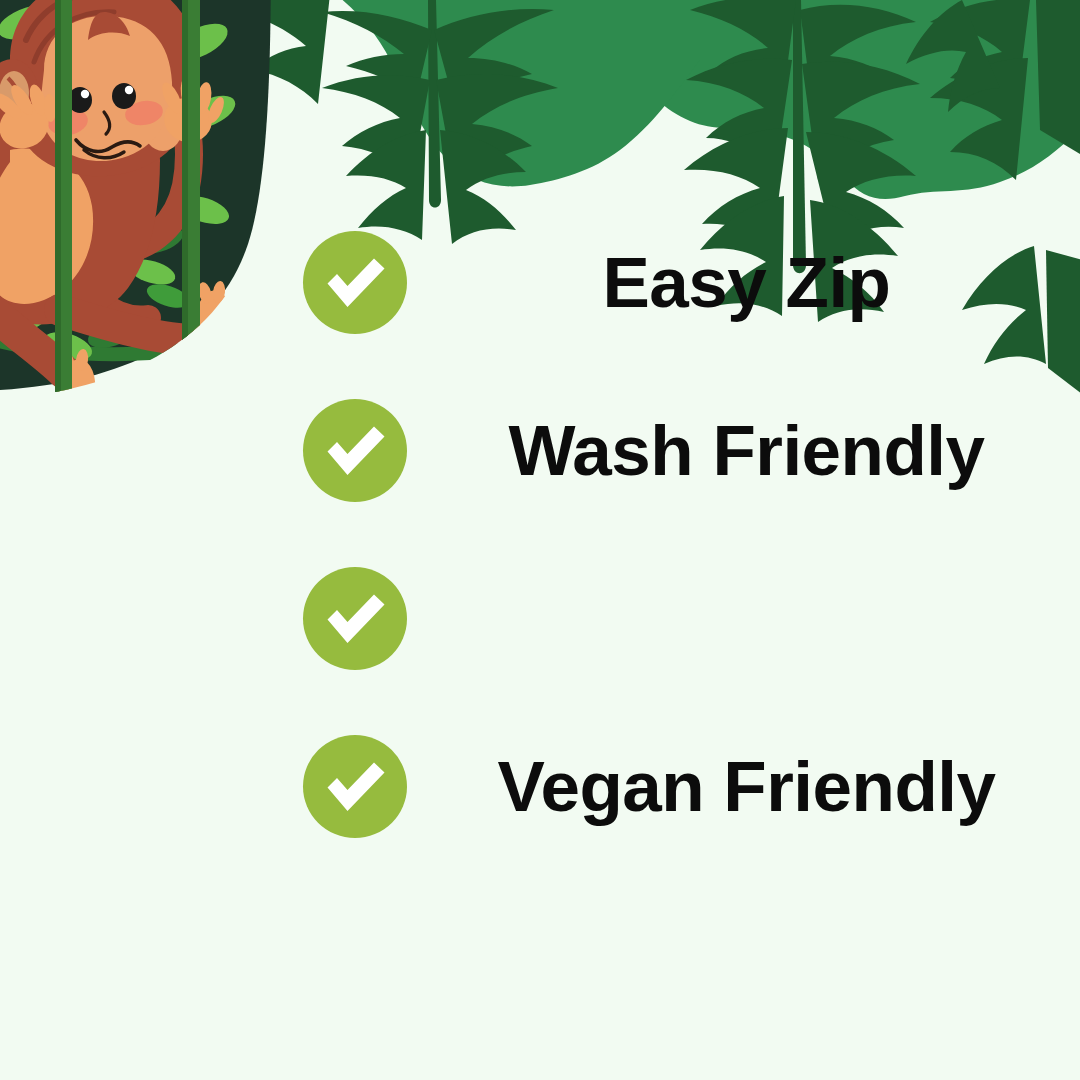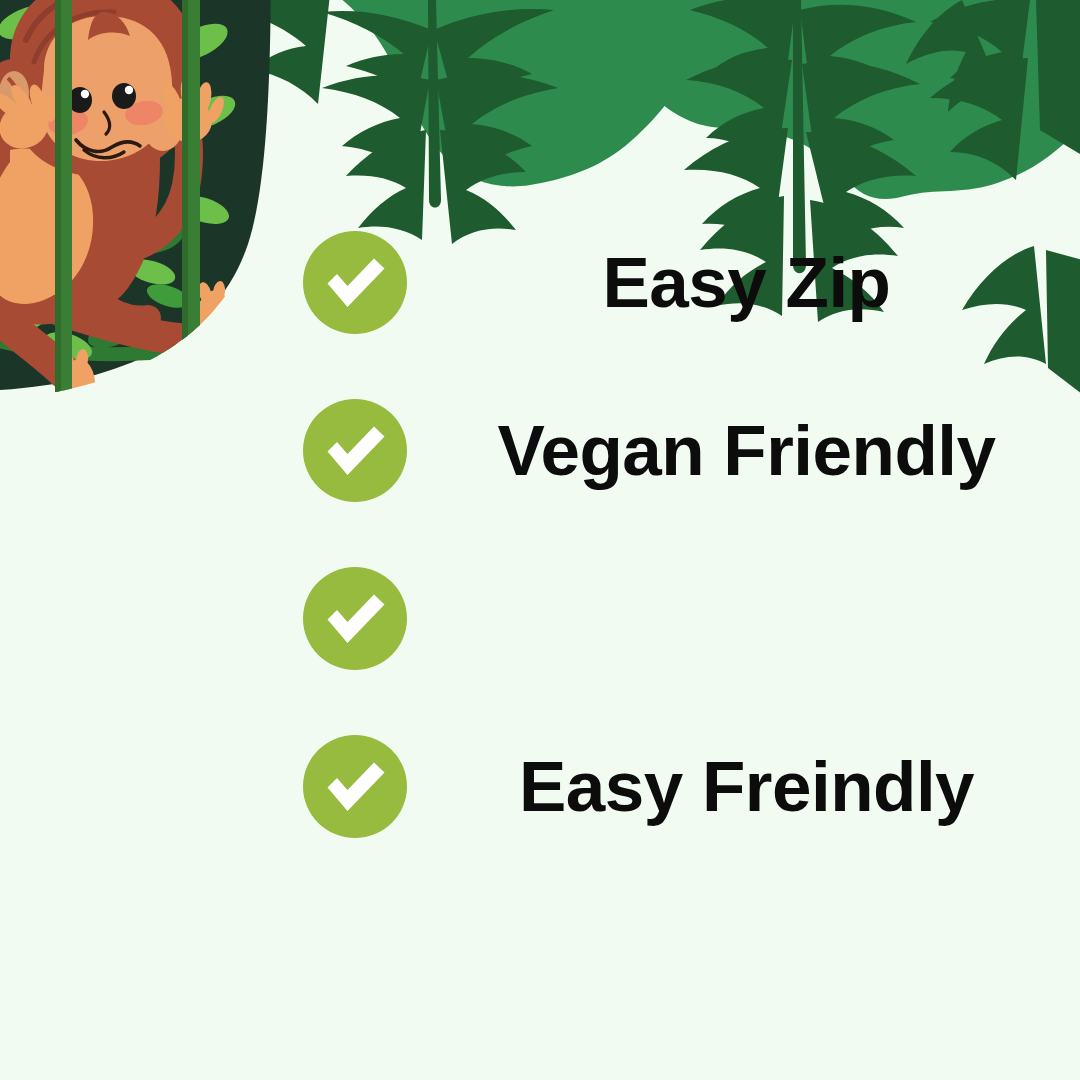--- a/index.html
+++ b/index.html
@@ -300,34 +300,34 @@
       </div>
       <div class="feature-label">Easy Zip</div>
     </div>
 
     <div class="feature-row">
       <div class="check-badge">
         <svg viewBox="0 0 104 103" xmlns="http://www.w3.org/2000/svg" aria-hidden="true">
           <path d="M24.5 52.5 L34 43 L44.5 55 L71 27.5 L81.5 37.5 L44.5 76 Z" fill="#ffffff"></path>
         </svg>
       </div>
-      <div class="feature-label">Vegan Friendly</div>
+      <div class="feature-label">Wash Friendly</div>
     </div>
 
     <div class="feature-row">
       <div class="check-badge">
         <svg viewBox="0 0 104 103" xmlns="http://www.w3.org/2000/svg" aria-hidden="true">
           <path d="M24.5 52.5 L34 43 L44.5 55 L71 27.5 L81.5 37.5 L44.5 76 Z" fill="#ffffff"></path>
         </svg>
       </div>
     </div>
 
     <div class="feature-row">
       <div class="check-badge">
         <svg viewBox="0 0 104 103" xmlns="http://www.w3.org/2000/svg" aria-hidden="true">
           <path d="M24.5 52.5 L34 43 L44.5 55 L71 27.5 L81.5 37.5 L44.5 76 Z" fill="#ffffff"></path>
         </svg>
       </div>
-      <div class="feature-label">Easy Freindly</div>
+      <div class="feature-label">Vegan Friendly</div>
     </div>
 
   </div>
 </div>
 
 </body></html>

